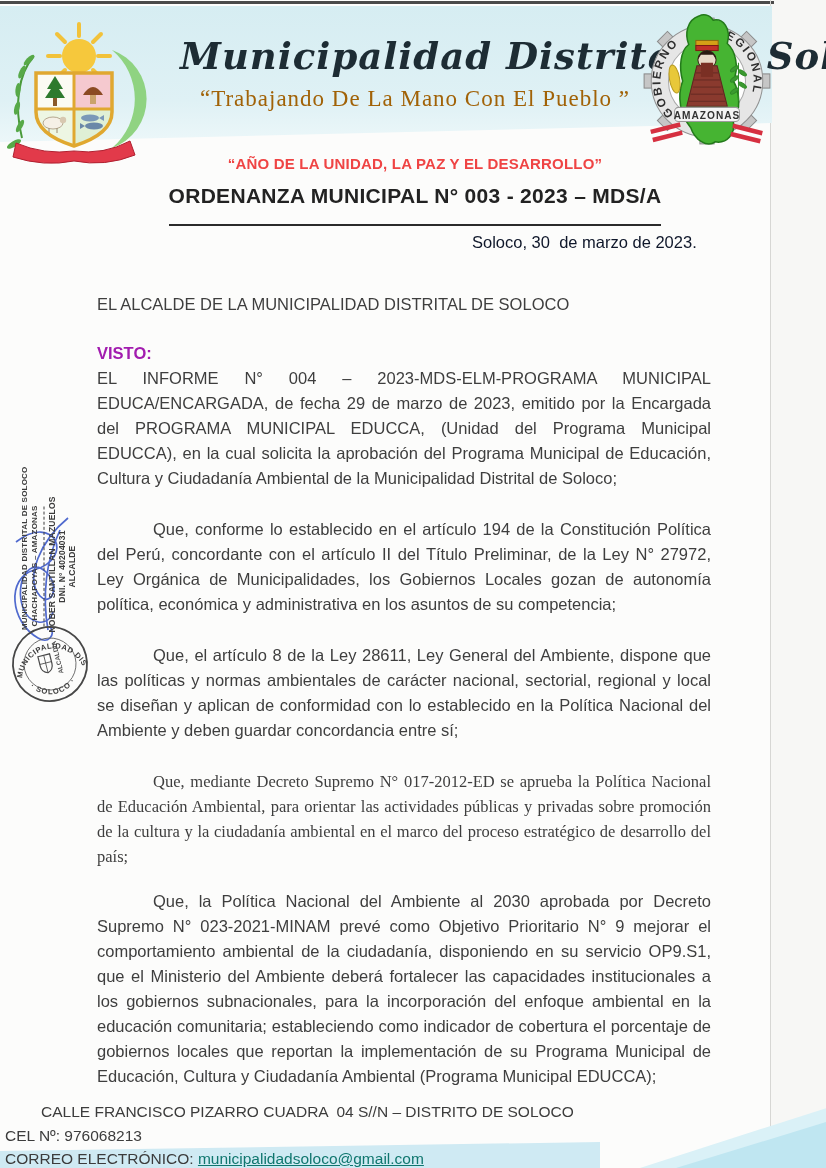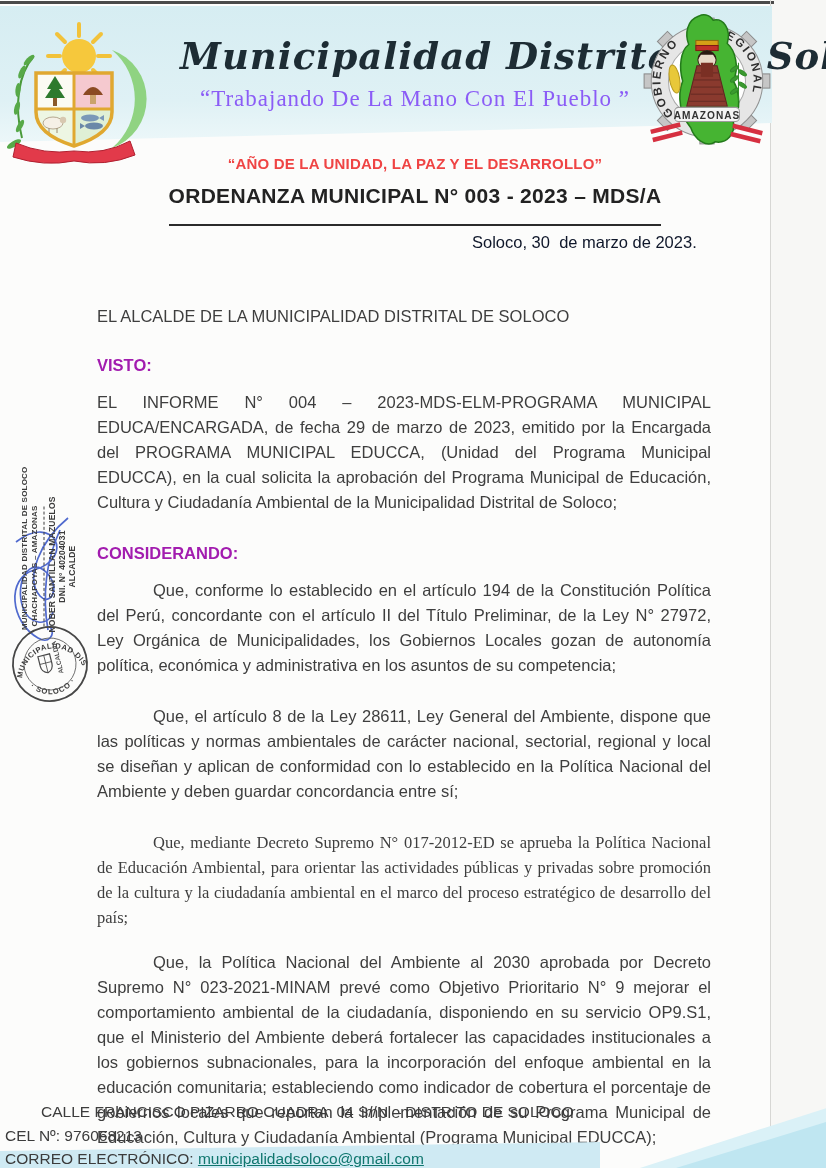--- a/index.html
+++ b/index.html
@@ -18,41 +18,41 @@
     background:linear-gradient(180deg,#d6edf2 0%,#dff1f5 70%,#ecf7f9 100%);
     clip-path:polygon(0 0,100% 0,100% 86%,0 100%);
   }
   .header-title{
     position:absolute;left:180px;top:34px;width:470px;text-align:center;
     font-family:"DejaVu Serif",serif;font-style:italic;font-weight:bold;
     font-size:37px;color:#1d2c34;letter-spacing:1px;white-space:nowrap;
   }
   .header-slogan{
     position:absolute;left:180px;top:86px;width:470px;text-align:center;
-    font-family:"Liberation Serif",serif;font-size:23px;color:#8b5cf6;letter-spacing:1px;white-space:nowrap;
+    font-family:"Liberation Serif",serif;font-size:23px;color:#a16207;letter-spacing:1px;white-space:nowrap;
   }
   .coat{position:absolute;left:2px;top:16px;}
   .regional{position:absolute;left:636px;top:10px;}
   
   .motto{
     position:absolute;left:150px;top:155px;width:530px;text-align:center;
     font-weight:bold;font-size:15px;color:#ef4444;letter-spacing:.2px;white-space:nowrap;
   }
   .ord-title-wrap{position:absolute;left:100px;top:184px;width:630px;text-align:center;}
   .ord-title{
     display:inline-block;font-weight:bold;font-size:21px;color:#222;
     border-bottom:2.5px solid #2b2b2b;padding-bottom:16px;letter-spacing:.3px;white-space:nowrap;
   }
   .dateline{position:absolute;left:472px;top:233px;font-size:16.5px;color:#0f172a;white-space:pre;}
   
   .body-flow{
     position:absolute;left:97px;top:292px;width:614px;
     font-size:16.5px;line-height:25px;color:#3e3e3e;text-align:justify;
   }
-  .body-flow p{margin:12px 0 26px;}
+  .body-flow p{margin:0 0 26px;}
   .addressee{margin-bottom:24px !important;text-align:left;}
   .label{font-weight:bold;color:#a21caf;margin:0 !important;text-align:left;}
   .indent{text-indent:56px;}
   .tight{margin-bottom:20px !important;font-family:Liberation Serif, serif;}
   
   .stamp-text{
     position:absolute;text-align:center;color:#3c3c3c;
     font-size:8px;line-height:10px;font-weight:bold;letter-spacing:.2px;white-space:nowrap;
   }
   .stamp-org{left:-34px;top:556px;width:128px;transform:rotate(-90deg);}
@@ -214,21 +214,20 @@
   <div class="motto">“AÑO DE LA UNIDAD, LA PAZ Y EL DESARROLLO”</div>
   <div class="ord-title-wrap">
     <span class="ord-title">ORDENANZA MUNICIPAL N° 003 - 2023 – MDS/A</span>
   </div>
   <div class="dateline">Soloco, 30  de marzo de 2023.</div>
 
   <div class="body-flow">
     <p class="addressee">EL ALCALDE DE LA MUNICIPALIDAD DISTRITAL DE SOLOCO</p>
     <p class="label">VISTO:</p>
     <p>EL INFORME N° 004 – 2023-MDS-ELM-PROGRAMA MUNICIPAL EDUCA/ENCARGADA, de fecha 29 de marzo de 2023, emitido por la Encargada del PROGRAMA MUNICIPAL EDUCCA, (Unidad del Programa Municipal EDUCCA), en la cual solicita la aprobación del Programa Municipal de Educación, Cultura y Ciudadanía Ambiental de la Municipalidad Distrital de Soloco;</p>
-    <p class="label">CONSIDERANDO:</p>
     <p class="indent">Que, conforme lo establecido en el artículo 194 de la Constitución Política del Perú, concordante con el artículo II del Título Preliminar, de la Ley N° 27972, Ley Orgánica de Municipalidades, los Gobiernos Locales gozan de autonomía política, económica y administrativa en los asuntos de su competencia;</p>
     <p class="indent">Que, el artículo 8 de la Ley 28611, Ley General del Ambiente, dispone que las políticas y normas ambientales de carácter nacional, sectorial, regional y local se diseñan y aplican de conformidad con lo establecido en la Política Nacional del Ambiente y deben guardar concordancia entre sí;</p>
     <p class="indent tight">Que, mediante Decreto Supremo N° 017-2012-ED se aprueba la Política Nacional de Educación Ambiental, para orientar las actividades públicas y privadas sobre promoción de la cultura y la ciudadanía ambiental en el marco del proceso estratégico de desarrollo del país;</p>
     <p class="indent">Que, la Política Nacional del Ambiente al 2030 aprobada por Decreto Supremo N° 023-2021-MINAM prevé como Objetivo Prioritario N° 9 mejorar el comportamiento ambiental de la ciudadanía, disponiendo en su servicio OP9.S1, que el Ministerio del Ambiente deberá fortalecer las capacidades institucionales a los gobiernos subnacionales, para la incorporación del enfoque ambiental en la educación comunitaria; estableciendo como indicador de cobertura el porcentaje de gobiernos locales que reportan la implementación de su Programa Municipal de Educación, Cultura y Ciudadanía Ambiental (Programa Municipal EDUCCA);</p>
   </div>
 
   <div>
     <svg class="sig" width="96" height="170" viewBox="0 0 96 170">
       <g fill="none" stroke="#3956c8" stroke-width="1.7" opacity="0.88">
         <path d="M 72,18 C 45,40 28,78 44,96 C 54,107 66,88 50,72 C 34,56 18,82 27,108 C 33,124 52,128 57,112"></path>

